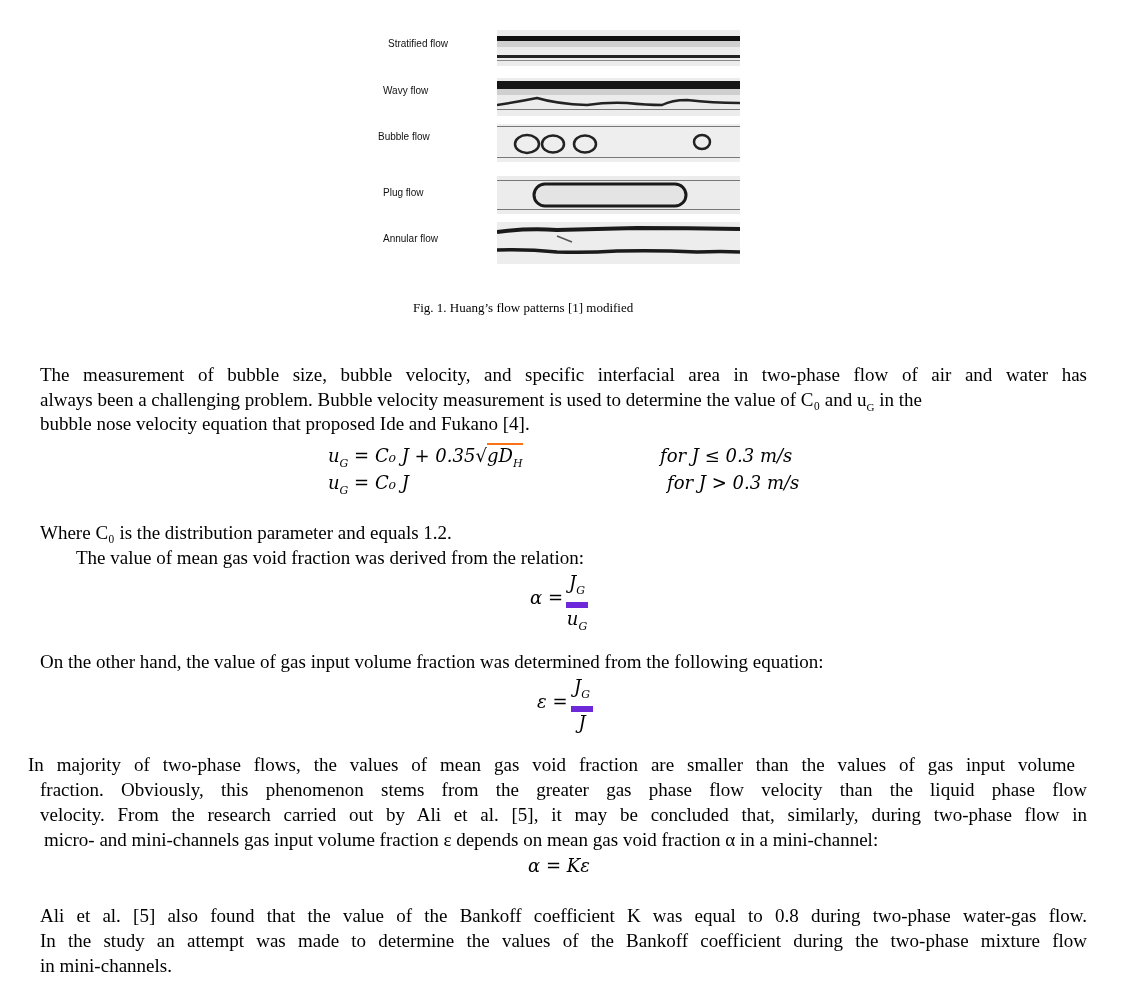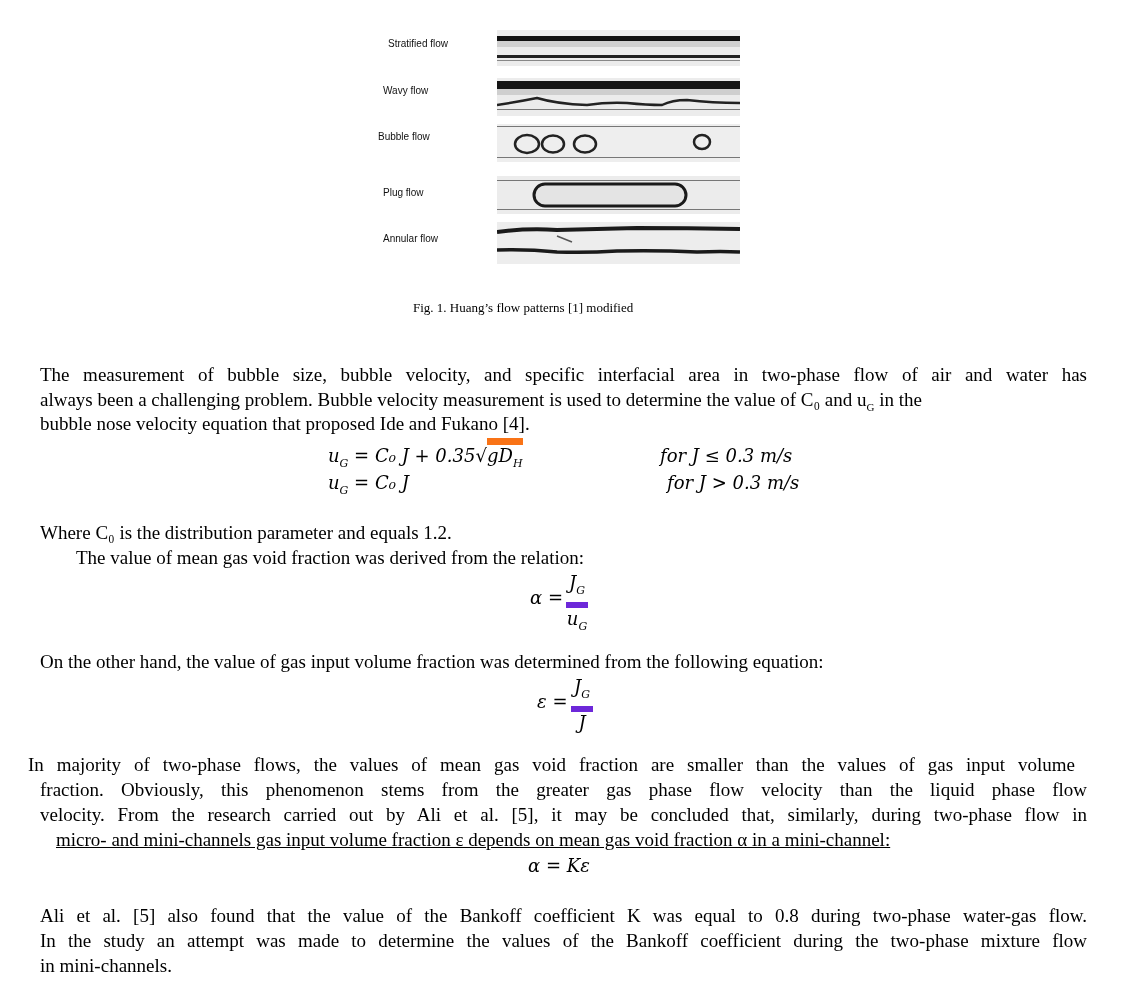--- a/index.html
+++ b/index.html
@@ -78,21 +78,21 @@
   </div>
 
   <div class="abs caption" style="left:413px;top:300px;">Fig. 1.  Huang’s flow patterns [1] modified</div>
 </div>
 
 <div class="abs line" style="left:40px;top:364px;width:1047px;text-align:justify;text-align-last:justify;">The measurement of bubble size, bubble velocity, and specific interfacial area in two-phase flow of air and water has</div>
 <div class="abs line" style="left:40px;top:389px;width:1047px;"><span>always been a challenging problem. Bubble velocity measurement is used to determine the value of C₀ and u</span><sub>G</sub><span> in the</span></div>
 <div class="abs line" style="left:40px;top:413px;">bubble nose velocity equation that proposed Ide and Fukano  [4].</div>
 
 <div class="abs math" style="left:328px;top:445px;">
-  <span>u</span><sub>G</sub><span> = C₀ J + 0.35</span><span class="up">√</span><span style="border-top:7px solid #f97316;"><span>gD</span><sub>H</sub></span>
+  <span>u</span><sub>G</sub><span> = C₀ J + 0.35</span><span class="up">√</span><span style="border-top:2px solid #f97316;"><span>gD</span><sub>H</sub></span>
 </div>
 <div class="abs math" style="left:660px;top:445px;">for J ≤ 0.3 m/s</div>
 <div class="abs math" style="left:328px;top:472px;">
   <span>u</span><sub>G</sub><span> = C₀ J</span>
 </div>
 <div class="abs math" style="left:654px;top:472px;margin-left:13px;">for J &gt; 0.3 m/s</div>
 
 <div class="abs line" style="left:40px;top:522px;">Where C₀ is  the distribution parameter and equals 1.2.</div>
 <div class="abs line" style="left:40px;top:547px;margin-left:36px;">The value of mean gas void fraction was derived from the relation:</div>
 
@@ -106,19 +106,19 @@
 
 <div class="abs math" style="left:537px;top:691px;">ε =</div>
 <div class="frac" style="left:571px;top:676px;">
   <span class="num"><span>J</span><sub>G</sub></span>
   <span class="den">J</span>
 </div>
 
 <div class="abs line" style="left:28px;top:754px;width:1047px;text-align:justify;text-align-last:justify;">In majority of two-phase flows, the values of mean gas void fraction are smaller than the values of gas input volume</div>
 <div class="abs line" style="left:40px;top:779px;width:1047px;text-align:justify;text-align-last:justify;">fraction. Obviously, this phenomenon stems from the greater gas phase flow velocity than the liquid phase flow</div>
 <div class="abs line" style="left:40px;top:804px;width:1047px;text-align:justify;text-align-last:justify;">velocity. From the research carried out by Ali et al. [5], it may be concluded that, similarly, during two-phase flow in</div>
-<div class="abs line" style="left:56px;top:829px;text-decoration:underline;">micro- and mini-channels gas input volume fraction   ε depends on mean gas void fraction α in a mini-channel:</div>
+<div class="abs line" style="left:44px;top:829px;">micro- and mini-channels gas input volume fraction   ε depends on mean gas void fraction α in a mini-channel:</div>
 
 <div class="abs math" style="left:528px;top:855px;">α = Kε</div>
 
 <div class="abs line" style="left:40px;top:905px;width:1047px;text-align:justify;text-align-last:justify;">Ali et al. [5] also found that the value of the Bankoff coefficient K was equal to 0.8 during two-phase water-gas flow.</div>
 <div class="abs line" style="left:40px;top:930px;width:1047px;text-align:justify;text-align-last:justify;">In the study an attempt was made to determine the values of the Bankoff coefficient during the two-phase mixture flow</div>
 <div class="abs line" style="left:40px;top:955px;">in mini-channels.</div>
 
 </body></html>

